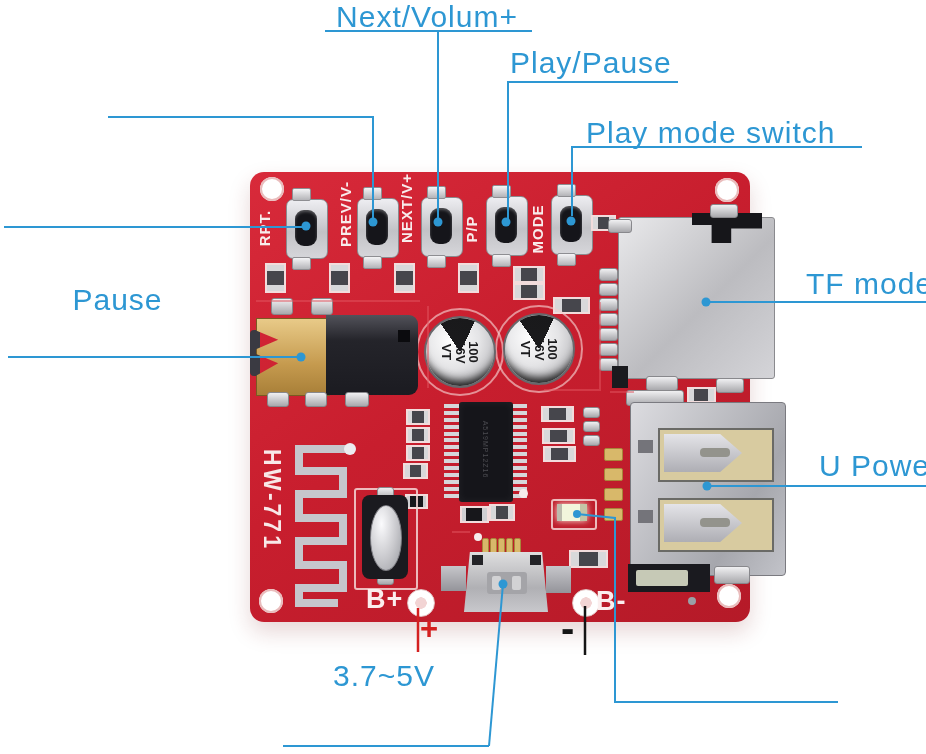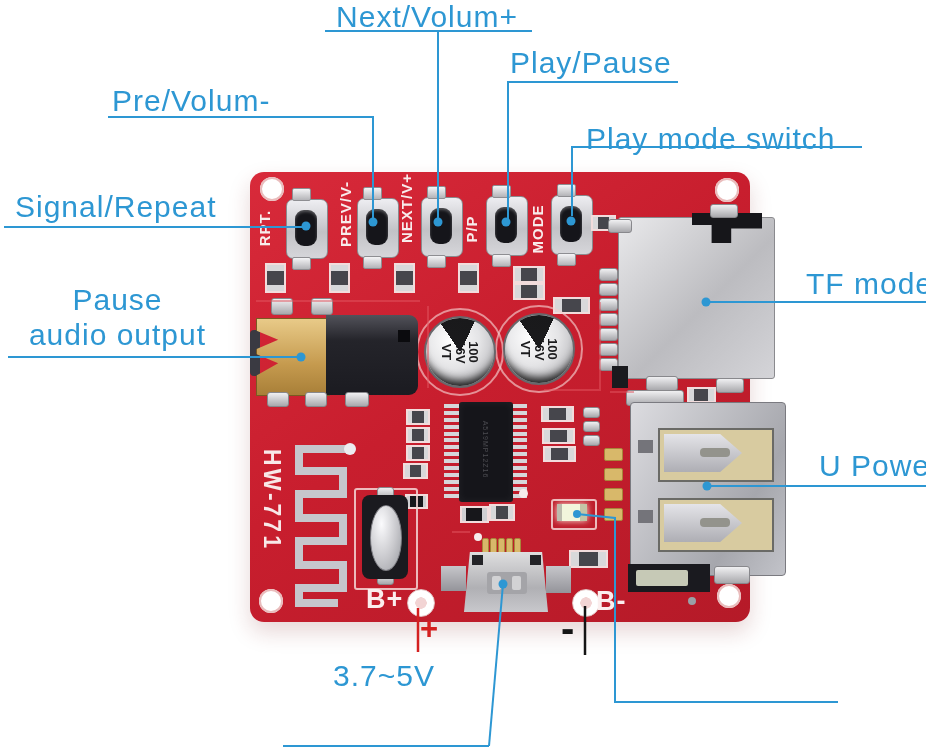--- a/index.html
+++ b/index.html
@@ -246,24 +246,21 @@
         <circle cx="707" cy="486" r="4.5"></circle>
       <circle cx="577" cy="514" r="4"></circle>
         <circle cx="503" cy="584" r="4.5"></circle>
     </g>
     <path d="M418,608 V652" stroke="#d42020" stroke-width="2.5"></path>
     <path d="M585,606 V655" stroke="#151515" stroke-width="2.5"></path>
   </svg>
 
   <div class="lbl ctr" style="left:322px;top:0;width:210px">Next/Volum+</div>
   <div class="lbl" style="left:510px;top:46px">Play/Pause</div>
-  <div class="lbl" style="left:112px;top:84px">Pre/Volum-</div>
-  <div class="lbl" style="left:586px;top:122px">Play mode switch</div>
-  <div class="lbl" style="left:15px;top:190px">Signal/Repeat</div>
+  <div class="lbl" style="left:586px;top:116px">Play mode switch</div>
   <div class="lbl ctr" style="left:20px;top:283px;width:195px">Pause</div>
-  <div class="lbl ctr" style="left:20px;top:318px;width:195px">audio output</div>
   <div class="lbl" style="left:806px;top:267px">TF mode</div>
   <div class="lbl" style="left:819px;top:449px">U Power</div>
   <div class="lbl ctr" style="left:278px;top:659px;width:212px">3.7~5V</div>
   <div class="abs" style="left:420px;top:611px;color:#d42020;font-size:31px;font-weight:bold">+</div>
   <div class="abs" style="left:561px;top:606px;color:#151515;font-size:40px;font-weight:bold">-</div>
 
 </div>
 
 </body></html>

